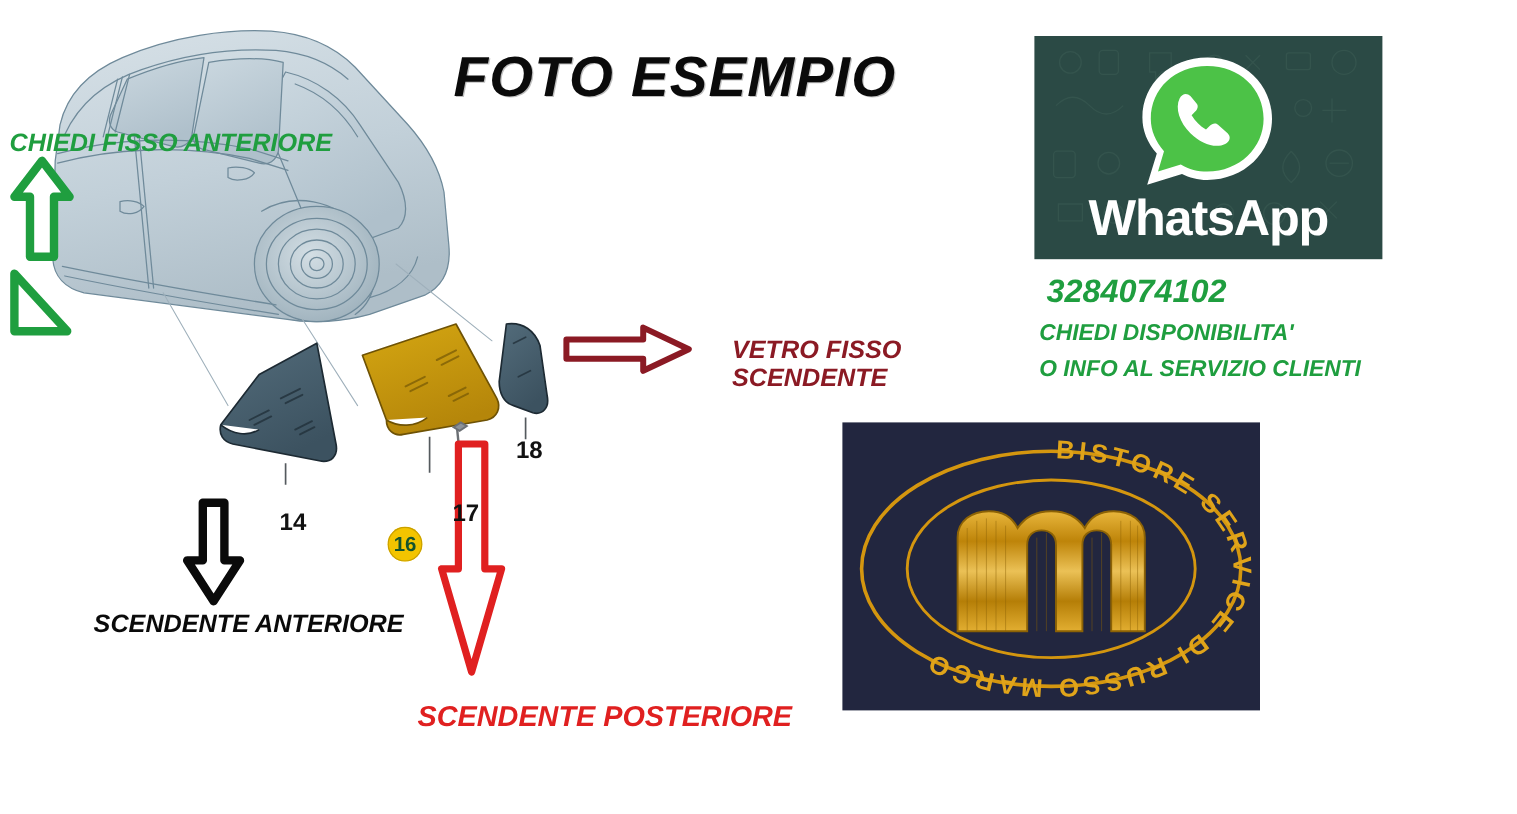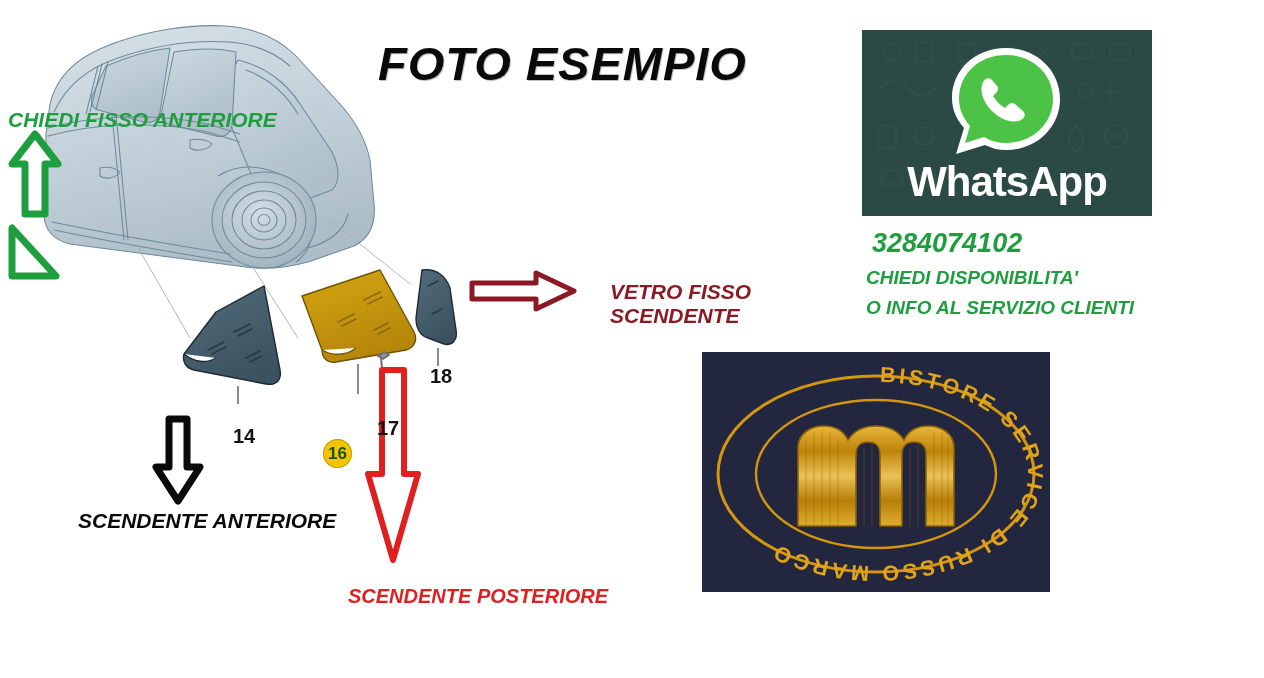--- a/index.html
+++ b/index.html
@@ -13,21 +13,21 @@
          text-shadow:1px 1px 0 rgba(0,0,0,.25);}
 
   
   #car-illustration{position:absolute;left:40px;top:8px;width:420px;height:350px;}
 
   
   .anno{position:absolute;font-weight:bold;font-style:italic;white-space:nowrap;line-height:1.12;}
   #label-vetro-fisso-anteriore{left:8px;top:108px;font-size:21px;color:#1f9e3f;}
   #label-vetro-fisso-posteriore{left:610px;top:280px;font-size:21px;color:#8B1A24;}
   #label-scendente-anteriore{left:78px;top:509px;font-size:21px;color:#0a0a0a;}
-  #label-scendente-posteriore{left:348px;top:585px;font-size:20px;color:#E02020;}
+  #label-scendente-posteriore{left:348px;top:585px;font-size:24px;color:#E02020;}
 
   
   .ovl{position:absolute;pointer-events:none;}
   #arrow-green-up{left:6px;top:130px;}
   #triangle-green{left:6px;top:222px;}
   #arrow-black-down{left:150px;top:415px;}
   #arrow-red-down{left:362px;top:366px;}
   #arrow-darkred-right{left:468px;top:268px;}
 
   

